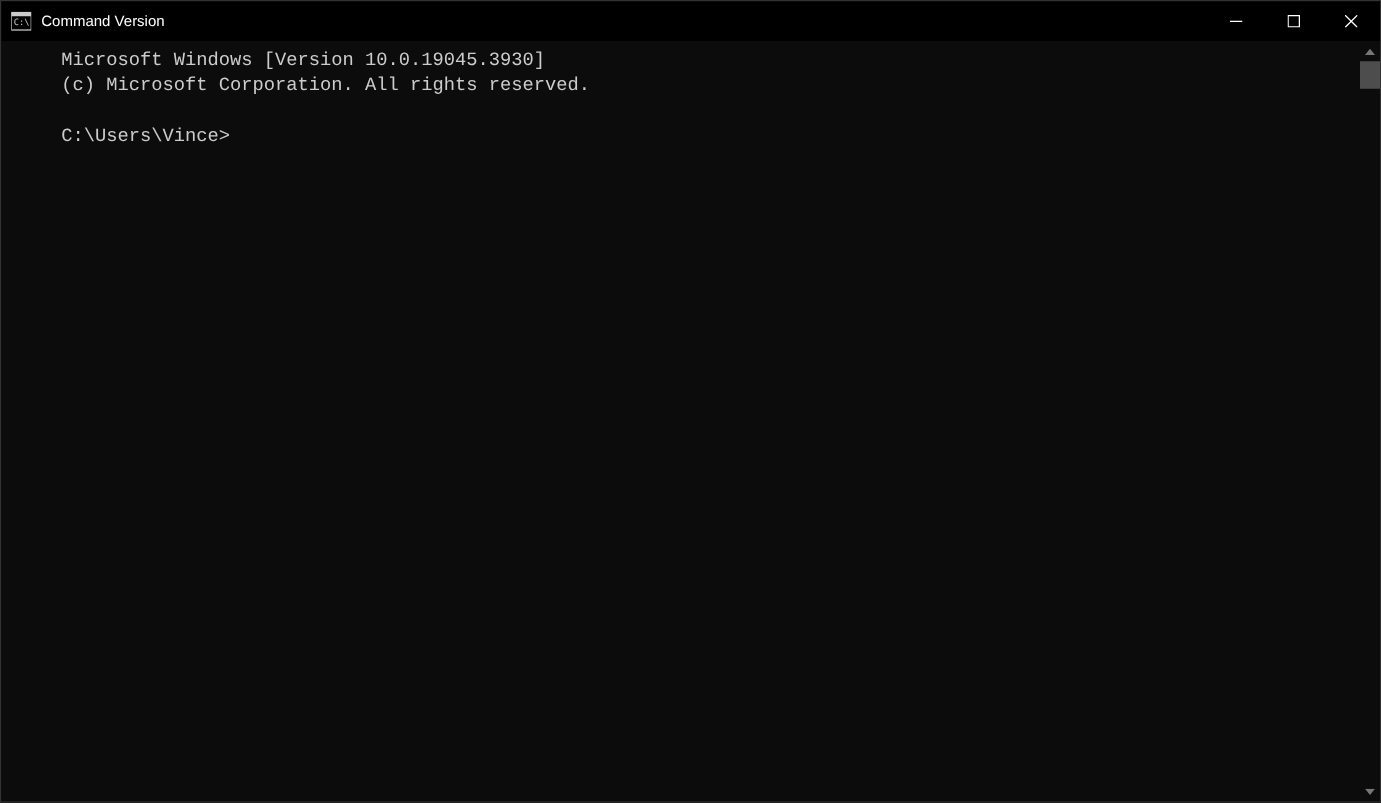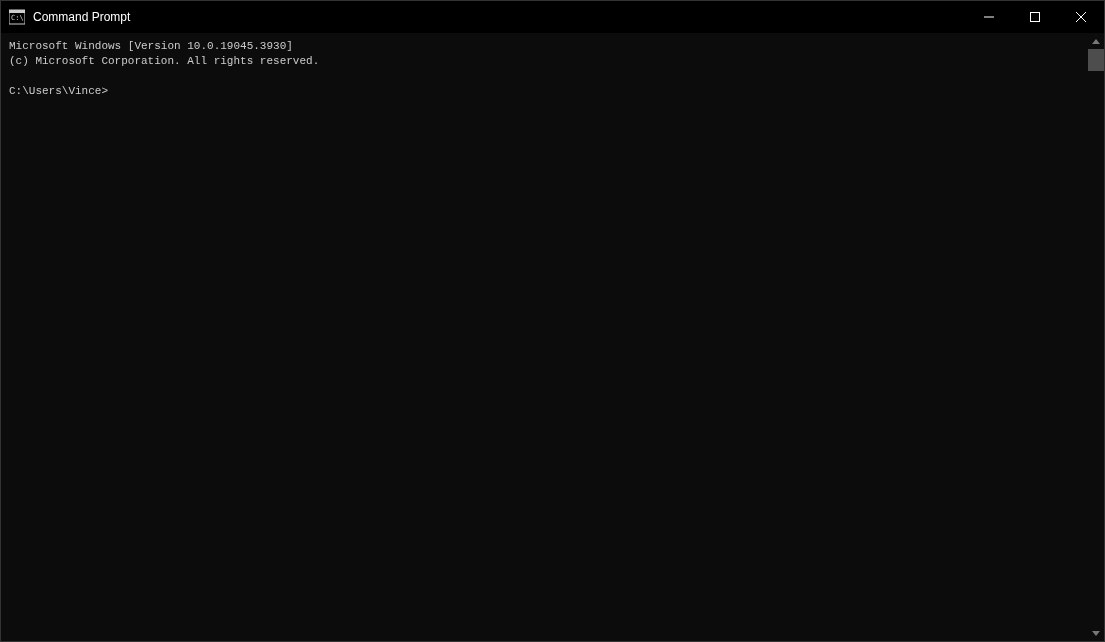--- a/index.html
+++ b/index.html
@@ -55,24 +55,25 @@
     .terminal-body {
       position: relative;
       height: calc(100% - 32px);
       background: #0c0c0c;
       display: flex;
     }
     .terminal-content {
       flex: 1;
       padding: 6px 8px;
       color: #cccccc;
-      font-size: 11px;
+      font-size: 15px;
       line-height: 1.35;
       white-space: pre;
       overflow: hidden;
+      margin-left: 40px;
     }
     .scrollbar {
       width: 16px;
       height: 100%;
       background: #0c0c0c;
       position: relative;
     }
     .scroll-arrow {
       width: 16px;
       height: 16px;
@@ -117,21 +118,21 @@
 
 <div class="titlebar">
   <div class="titlebar-left">
     <span class="app-icon">
       <svg width="16" height="16" viewBox="0 0 16 16">
         <rect x="0" y="1" width="16" height="14" fill="#000" stroke="#ccc" stroke-width="1"></rect>
         <rect x="0" y="1" width="16" height="3" fill="#ccc"></rect>
         <text x="2" y="11" font-size="7" fill="#ccc" font-family="monospace">C:\</text>
       </svg>
     </span>
-    <span>Command Prompt</span>
+    <span>Command Version</span>
   </div>
   <div class="titlebar-controls">
     <div class="titlebar-button">
       <svg width="10" height="10" viewBox="0 0 10 10">
         <line x1="0" y1="5" x2="10" y2="5" stroke="#fff" stroke-width="1"></line>
       </svg>
     </div>
     <div class="titlebar-button">
       <svg width="10" height="10" viewBox="0 0 10 10">
         <rect x="0.5" y="0.5" width="9" height="9" fill="none" stroke="#fff" stroke-width="1"></rect>

